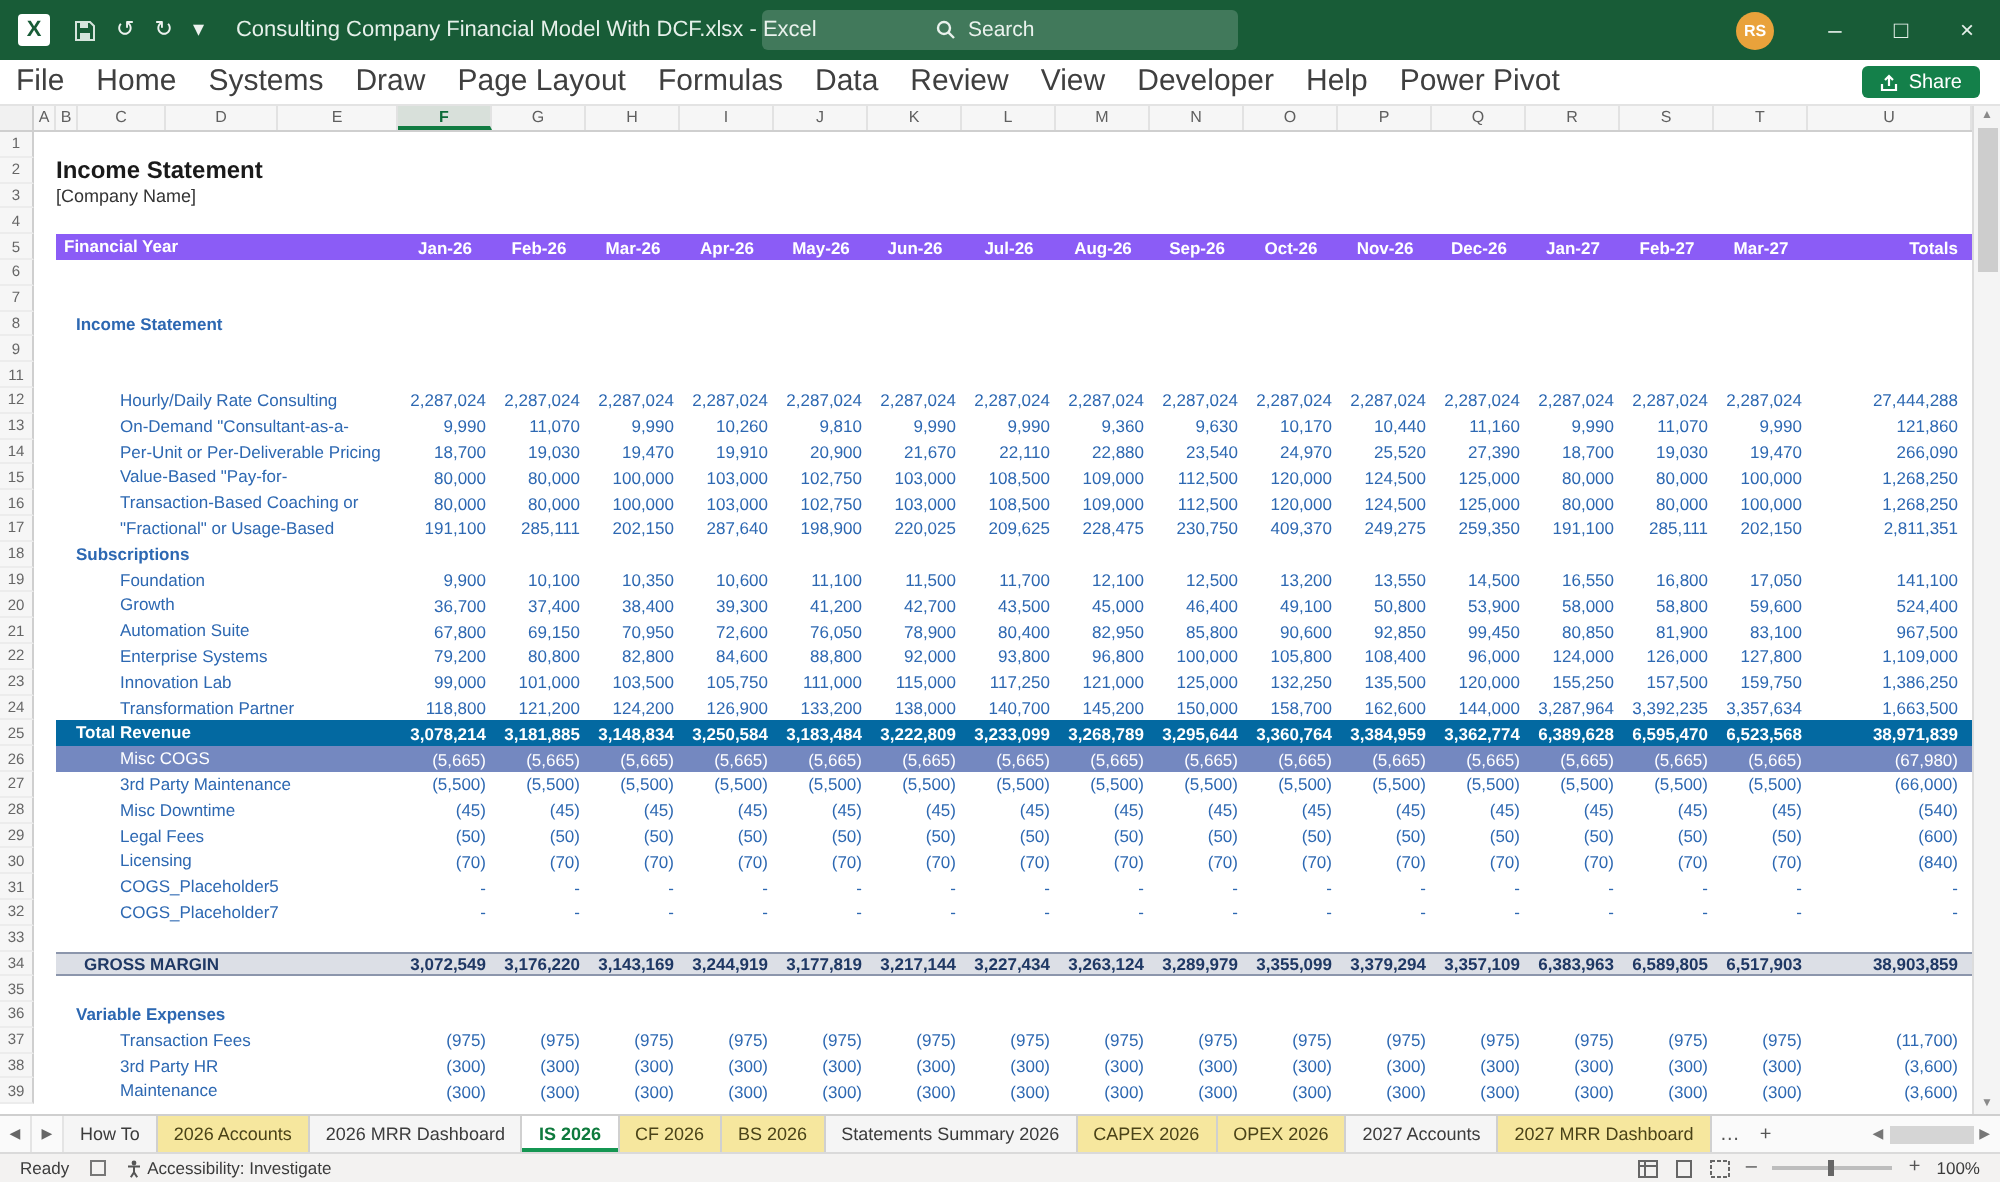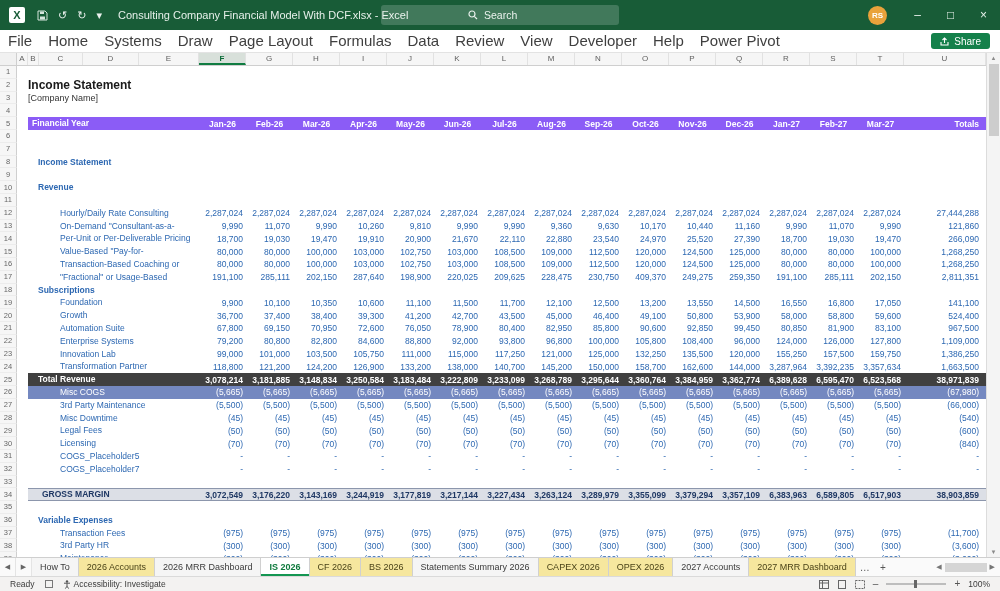--- a/index.html
+++ b/index.html
@@ -38,21 +38,21 @@
 .rowbody{flex:1;display:flex;align-items:center}
 .lab{flex:0 0 171px;white-space:nowrap;overflow:visible;line-height:12.8px}
 .cells{display:flex;flex:1;align-items:center}
 .c{flex:0 0 47px;text-align:right;padding-right:3px;white-space:nowrap}
 .ctot{flex:0 0 82px;text-align:right;padding-right:7px;white-space:nowrap}
 .v{color:#2D68B2}
 .mh{color:#fff;font-weight:bold;text-align:center;padding-right:0;font-size:8.5px}
 .ctot.mh{text-align:right;padding-right:7px}
 .hlab{color:#fff;font-weight:bold;padding-left:4px}
 .st-head{background:#8b5cf6}
-.st-bar-total{background:#404040}
+.st-bar-total{background:#0369a1}
 .st-bar-total .lab{color:#fff;font-weight:bold;padding-left:10px}
 .st-bar-total .v{color:#fff;font-weight:bold}
 .st-bar-cogs{background:#7488C0}
 .st-bar-cogs .lab{color:#fff;padding-left:32px}
 .st-bar-cogs .v{color:#fff}
 .st-bar-gross{background:#DCDFE6;border-top:1px solid #8C96AC;border-bottom:1px solid #8C96AC}
 .st-bar-gross .lab{color:#1F3864;font-weight:bold;padding-left:14px}
 .st-bar-gross .v{color:#1F3864;font-weight:bold}
 .lab-title{font-size:12px;font-weight:bold;color:#1a1a1a}
 .lab-sub{font-size:9px;color:#333}
@@ -242,27 +242,20 @@
         <div class="colA"></div>
         <div class="rowbody st-sec">
           <div class="lab lab-sec">Income Statement</div>
         </div>
       </div>
       <div class="grow">
         <div class="gut">9</div>
         <div class="colA"></div>
         <div class="rowbody">
           <div class="lab"></div>
-        </div>
-      </div>
-      <div class="grow">
-        <div class="gut">10</div>
-        <div class="colA"></div>
-        <div class="rowbody st-sec">
-          <div class="lab lab-sec">Revenue</div>
         </div>
       </div>
       <div class="grow">
         <div class="gut">11</div>
         <div class="colA"></div>
         <div class="rowbody">
           <div class="lab"></div>
         </div>
       </div>
       <div class="grow">

